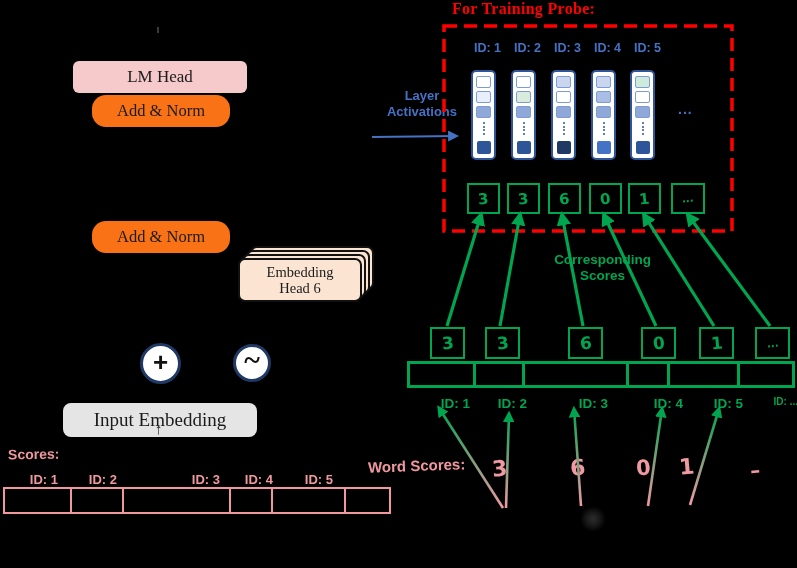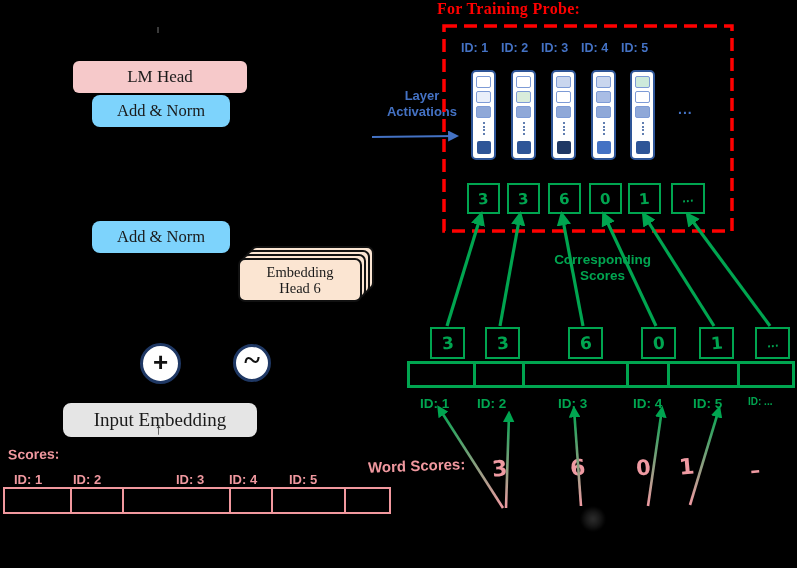--- a/index.html
+++ b/index.html
@@ -2,41 +2,41 @@
 <html><head>
 <meta charset="utf-8">
 <style>
   html,body{margin:0;padding:0;background:#000;}
   #canvas{position:relative;width:797px;height:568px;background:#000;overflow:hidden;
           font-family:"Liberation Serif",serif;}
   .abs{position:absolute;}
   .serifbox{display:flex;align-items:center;justify-content:center;color:#1a1a1a;
             font-family:"Liberation Serif",serif;}
   .pinkbox{background:#f6c9ca;border-radius:6px;}
-  .yellowbox{background:#7dd3fc;border-radius:8px;align-items:center;}
+  .yellowbox{background:#f97316;border-radius:14px;align-items:center;}
   .sans{font-family:"Liberation Sans",sans-serif;}
   .blue-label{color:#4472c4;font-weight:bold;font-family:"Liberation Sans",sans-serif;}
   .green-label{color:#00a550;font-weight:bold;font-family:"Liberation Sans",sans-serif;}
   .pink-label{color:#f0989f;font-weight:bold;font-family:"Liberation Sans",sans-serif;}
   .hand{font-family:"DejaVu Sans",sans-serif;font-weight:bold;transform:rotate(-5deg);}
   .col{position:absolute;top:70px;width:21px;height:86px;background:#fff;
        border:2.5px solid #2e5597;border-radius:5px;}
   .colcell{width:13px;height:10px;margin:0 auto 3px auto;border:1px solid #7d9bd6;border-radius:2px;}
   .dotcol{margin-top:4px;}
   .dot{width:2px;height:2px;border-radius:50%;background:#2e5597;margin:1.5px auto;}
   .colbottom{position:absolute;bottom:4px;left:50%;transform:translateX(-50%);
              width:14px;height:13px;border-radius:2px;}
   .scorebox-u{position:absolute;top:183px;width:29px;height:27px;border:2.5px solid #00a550;
               display:flex;align-items:center;justify-content:center;color:#00a550;font-size:15px;}
   .scorebox-l{position:absolute;top:327px;width:31px;height:28px;border:2.5px solid #00a550;
               display:flex;align-items:center;justify-content:center;color:#00a550;font-size:17px;}
   .rowcell{height:100%;box-sizing:border-box;}
   .stacklayer{position:absolute;width:120px;height:40px;background:#fbe5d2;
               border:2px solid #111;border-radius:7px;}
-  .idlab{position:absolute;text-align:left;}
+  .idlab{position:absolute;text-align:right;}
 </style>
 </head>
 <body>
 
 <div id="canvas">
 
   <div class="abs" style="left:157px;top:27px;width:2px;height:6px;background:#3a3a3a;"></div>
 
   <div class="abs serifbox pinkbox" style="left:73px;top:33px;width:174px;height:32px;font-size:17px;margin-top:28px;">
     <span>LM Head</span>
@@ -85,21 +85,21 @@
 
   <div class="abs" style="left:3px;top:487px;width:388px;height:27px;border:2.5px solid #f1989e;box-sizing:border-box;display:flex;">
     <div class="rowcell" style="width:67px;border-right:2.5px solid #f1989e;"></div>
     <div class="rowcell" style="width:52px;border-right:2.5px solid #f1989e;"></div>
     <div class="rowcell" style="width:107px;border-right:2.5px solid #f1989e;"></div>
     <div class="rowcell" style="width:42px;border-right:2.5px solid #f1989e;"></div>
     <div class="rowcell" style="width:73px;border-right:2.5px solid #f1989e;"></div>
     <div class="rowcell" style="flex:1;"></div>
   </div>
 
-  <div class="abs" style="left:437px;top:0px;color:#ff0000;font-weight:bold;font-size:16px;letter-spacing:.3px;">For Training Probe:</div>
+  <div class="abs" style="left:452px;top:0px;color:#ff0000;font-weight:bold;font-size:16px;letter-spacing:.3px;">For Training Probe:</div>
 
   <div class="abs blue-label" style="left:380px;top:88px;width:84px;text-align:center;font-size:13px;line-height:16px;">
     <div>Layer</div>
     <div>Activations</div>
   </div>
 
   <div class="idlab blue-label" style="left:461px;top:41px;width:40px;font-size:12.5px;">ID: 1</div>
   <div class="idlab blue-label" style="left:501px;top:41px;width:40px;font-size:12.5px;">ID: 2</div>
   <div class="idlab blue-label" style="left:541px;top:41px;width:40px;font-size:12.5px;">ID: 3</div>
   <div class="idlab blue-label" style="left:581px;top:41px;width:40px;font-size:12.5px;">ID: 4</div>

